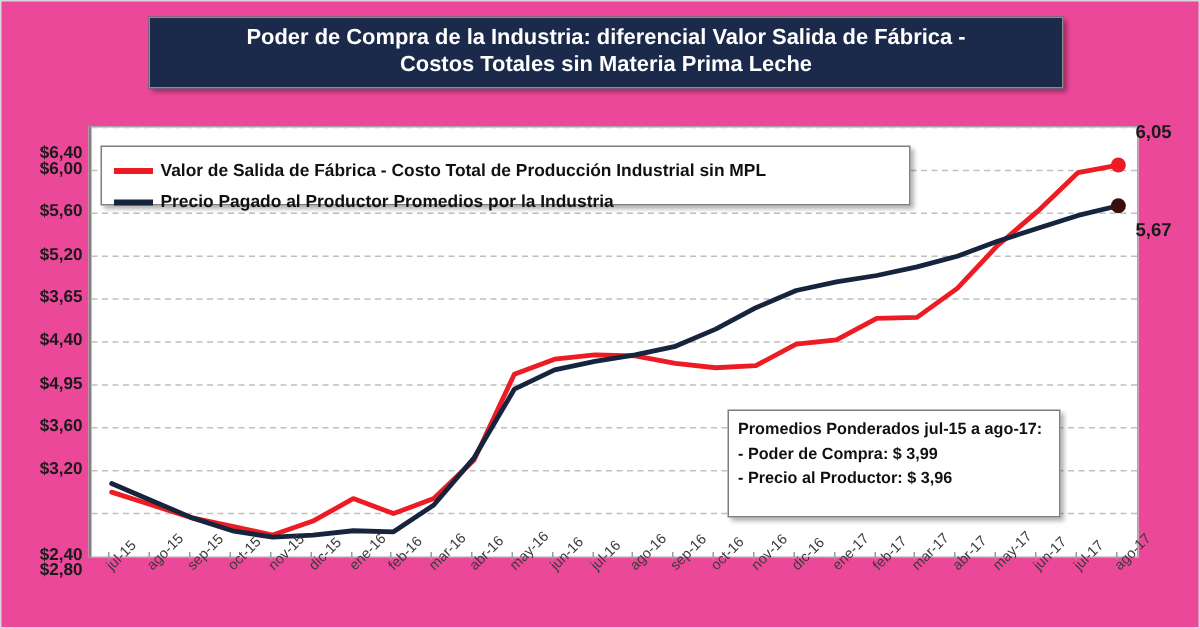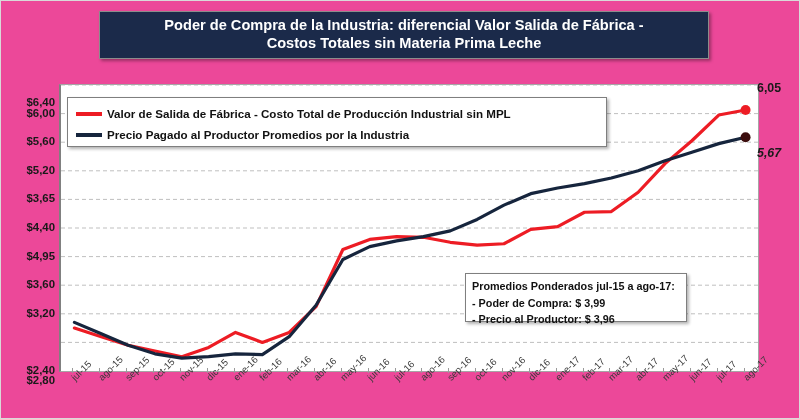--- a/index.html
+++ b/index.html
@@ -51,32 +51,32 @@
     position:absolute;top:2px;
     font-size:9.6px;color:#3a3a3a;
     white-space:nowrap;
     transform-origin:left top;
     transform:rotate(-45deg);
     text-align:left;
   }
   .xtick{position:absolute;top:-5px;width:1px;height:5px;background:#9a9a9a;}
   
   #legend{
-    position:absolute;left:66px;top:96px;width:540px;height:50px;
+    position:absolute;left:66px;top:96px;width:540px;height:40px;
     background:#ffffff;border:1px solid #7f7f7f;
     box-shadow:2px 2px 3px rgba(0,0,0,.3);
     box-sizing:border-box;
     padding:5px 8px 0 8px;
   }
   .legend-row{display:flex;align-items:center;height:21px;}
   .legend-swatch{width:26px;height:4px;margin-right:5px;flex:0 0 auto;}
   .legend-text{font-size:11.6px;font-weight:bold;color:#111111;white-space:nowrap;}
   
   #annotation{
-    position:absolute;left:464px;top:272px;width:222px;height:49px;
+    position:absolute;left:484px;top:272px;width:222px;height:72px;
     background:#ffffff;border:1px solid #7f7f7f;
     box-shadow:2px 2px 3px rgba(0,0,0,.3);
     box-sizing:border-box;
     padding:4px 6px;
   }
   .anno-line{font-size:10.8px;font-weight:bold;color:#111111;line-height:1.55;white-space:nowrap;}
   
   .dlabel{
     position:absolute;font-size:12.4px;font-weight:bold;color:#1a1a1a;
     white-space:nowrap;
@@ -193,15 +193,15 @@
     </div>
   </div>
 
   <div id="annotation">
     <div class="anno-line">Promedios Ponderados jul-15 a ago-17:</div>
     <div class="anno-line">- Poder de Compra: $ 3,99</div>
     <div class="anno-line">- Precio al Productor: $ 3,96</div>
   </div>
 
   <div class="dlabel" id="label-red" style="left: 756px; top: 80.025px;">6,05</div>
-  <div class="dlabel" id="label-navy" style="left: 756px; top: 145.195px; font-style: italic;">5,67</div>
+  <div class="dlabel" id="label-navy" style="left: 756px; top: 145.195px;">5,67</div>
 
 </div>
 
 </body></html>

